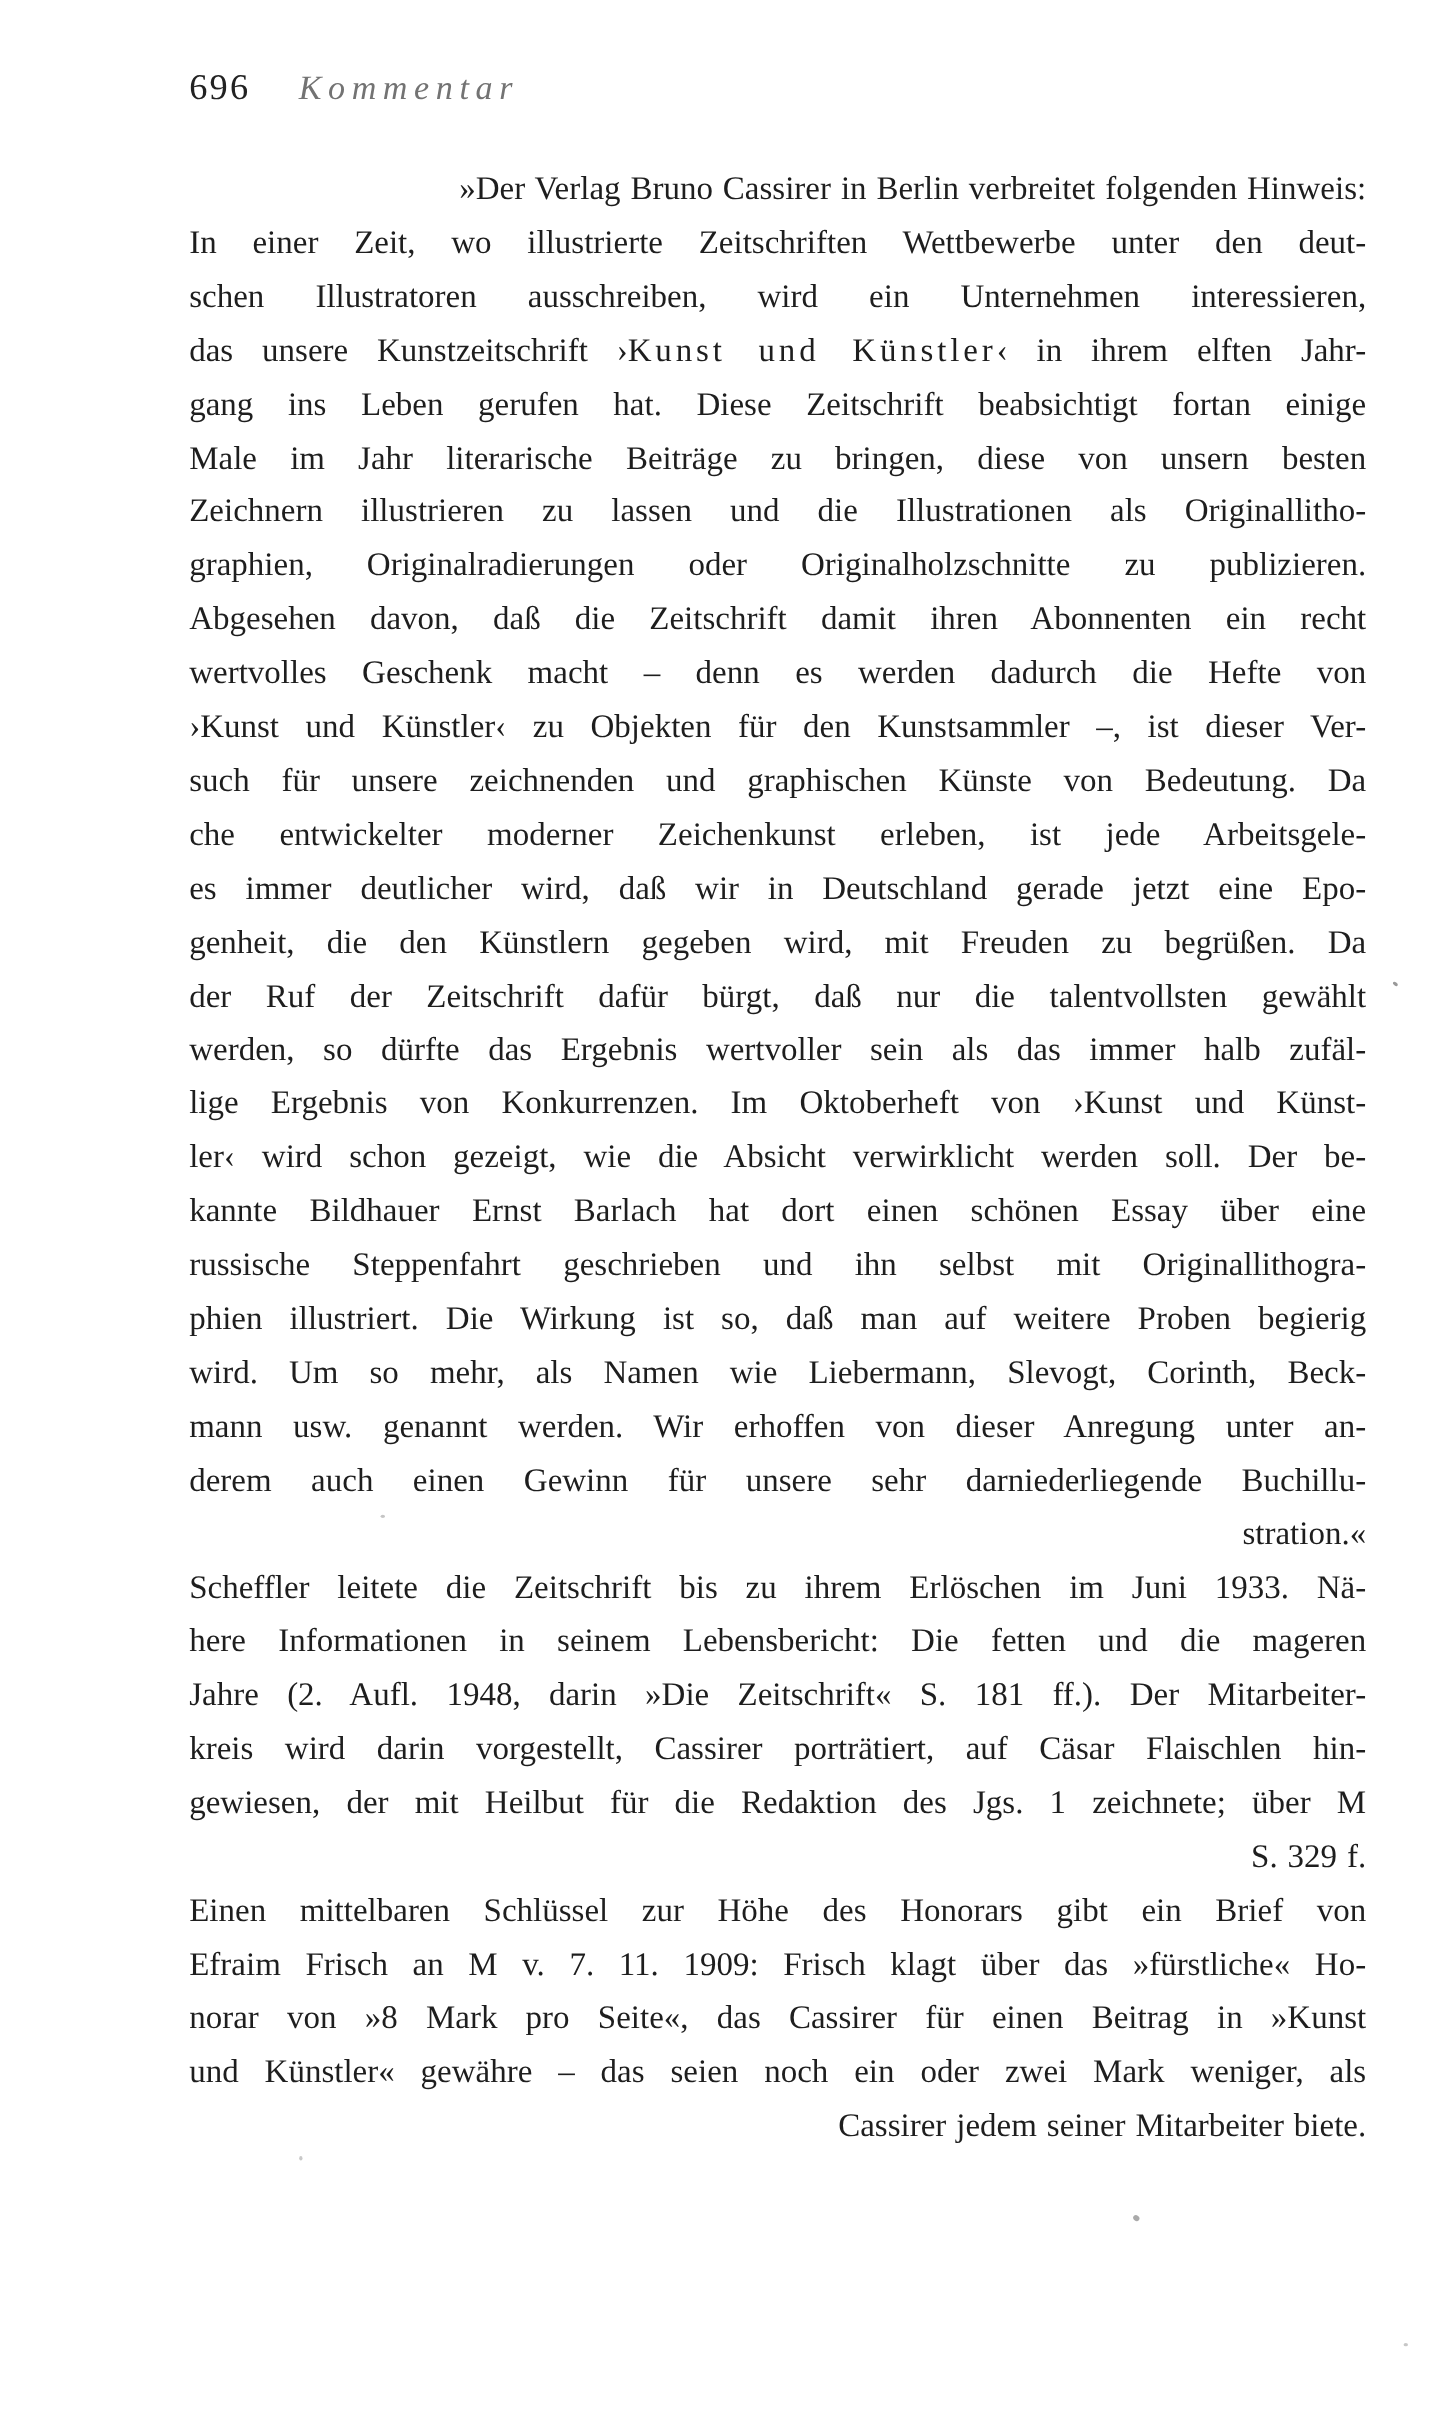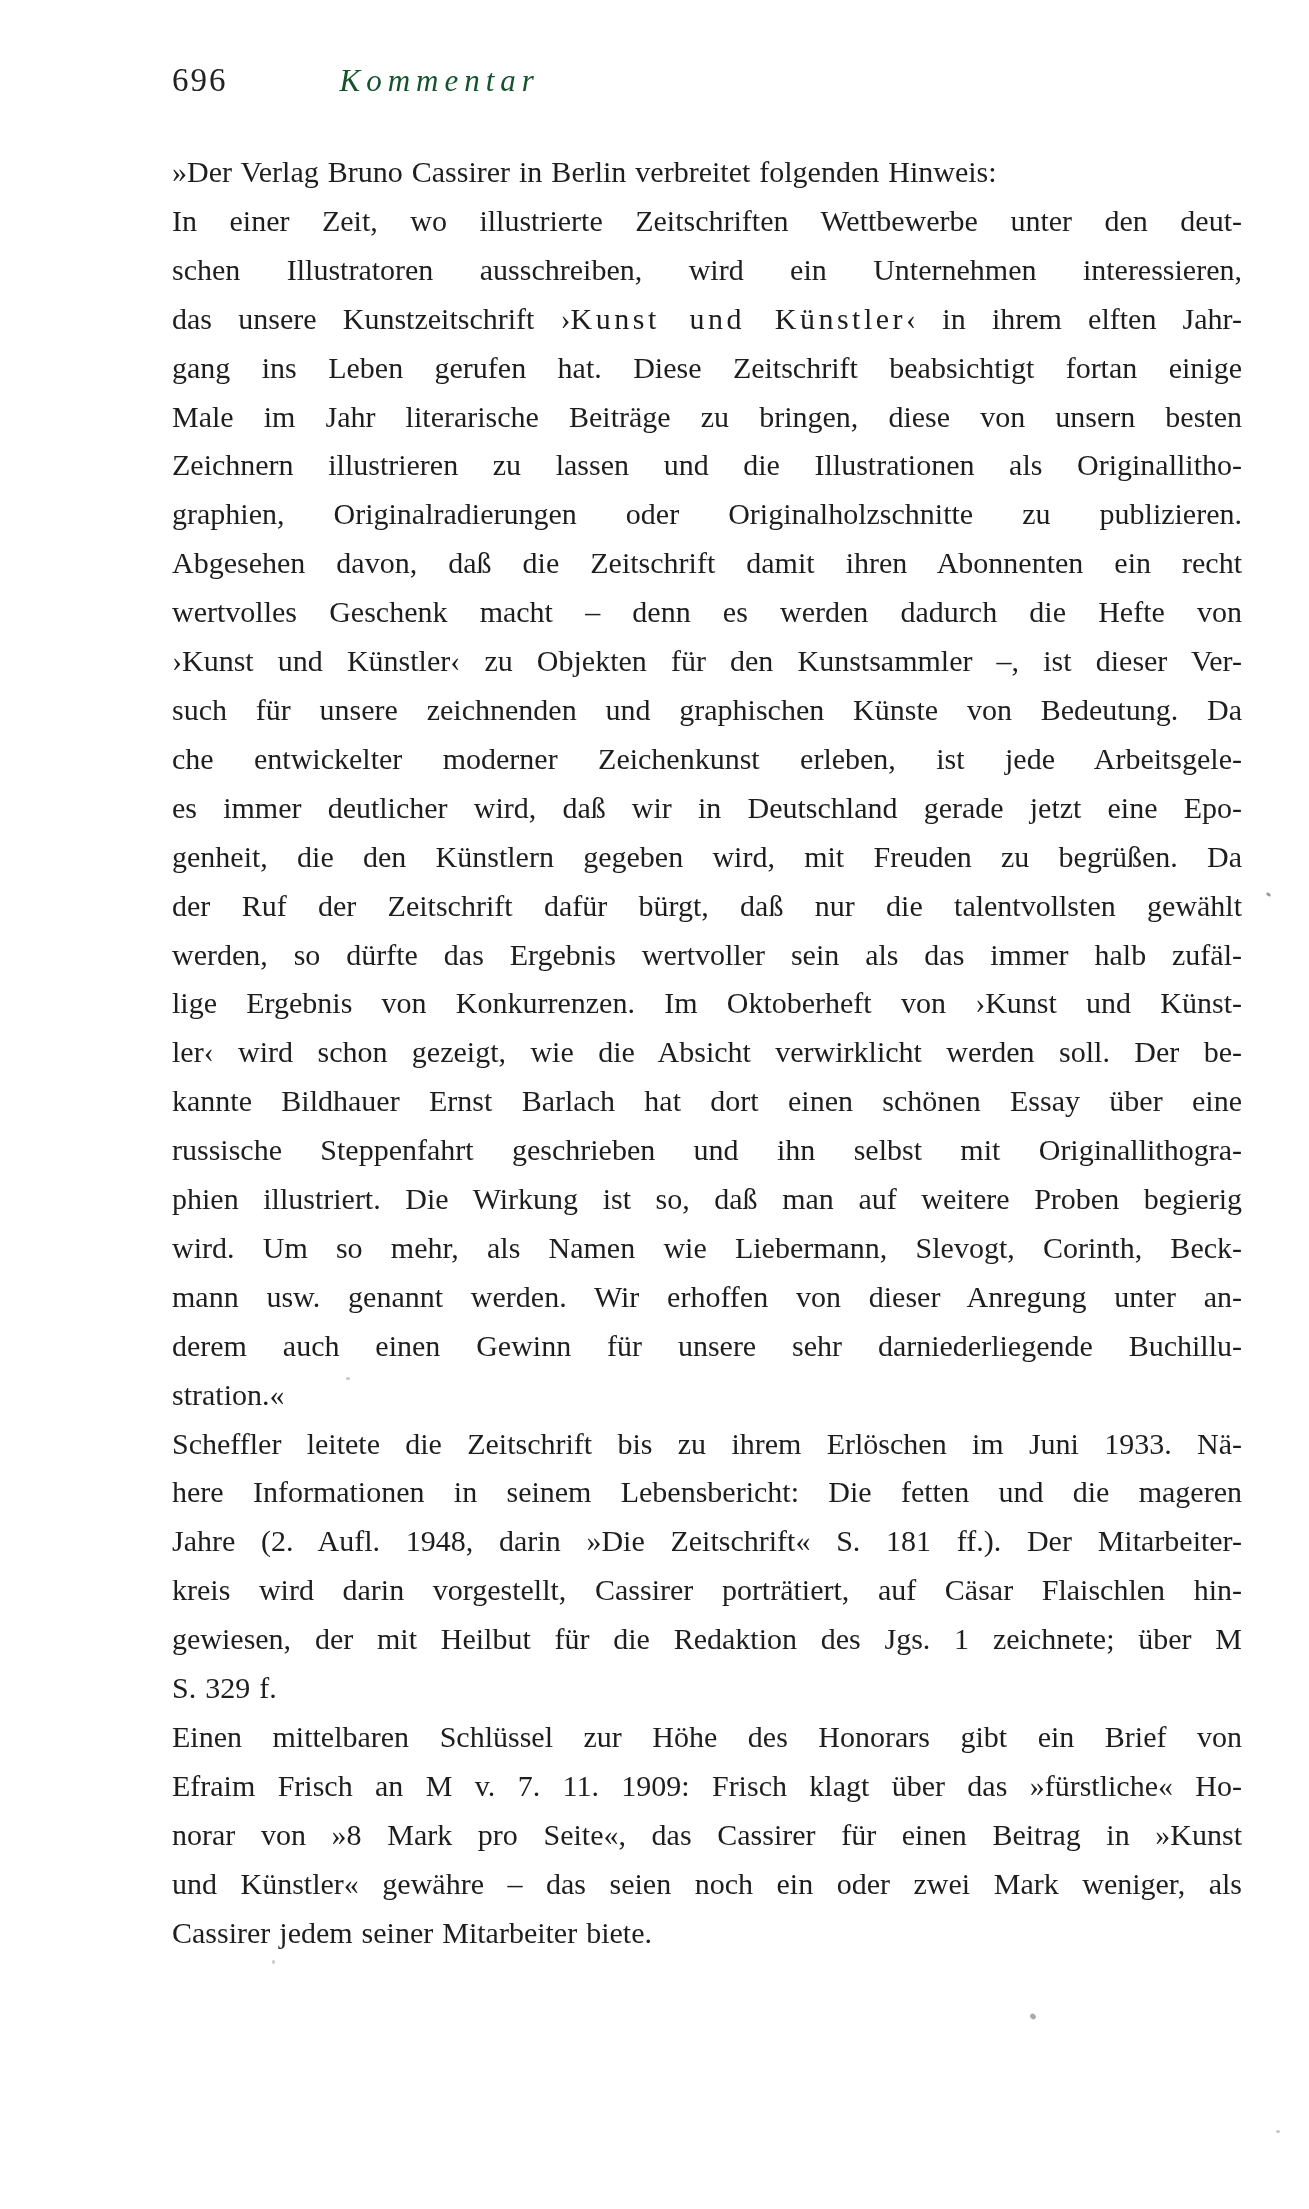--- a/index.html
+++ b/index.html
@@ -25,35 +25,35 @@
   .page-number {
     font-size: 33px;
     letter-spacing: 2px;
     color: #222;
     text-align: center;
   }
   .running-title {
     font-size: 31px;
     font-style: italic;
     letter-spacing: 6px;
-    margin-left: 112px;
-    color: #14532d;
+    margin-left: 44px;
+    color: #737373;
   }
   .text-block {
     position: absolute;
     top: 148px;
     left: 172px;
     width: 1070px;
     font-size: 30px;
     line-height: 48.9px;
     word-spacing: 1.5px;
     color: #1e1e1e;
   }
   .line {
-    text-align: left;
+    text-align: right;
   }
   .line.jl {
     text-align: justify;
     text-align-last: justify;
   }
   .gesperrt {
     letter-spacing: 3.5px;
   }
   .speck {
     position: absolute;

